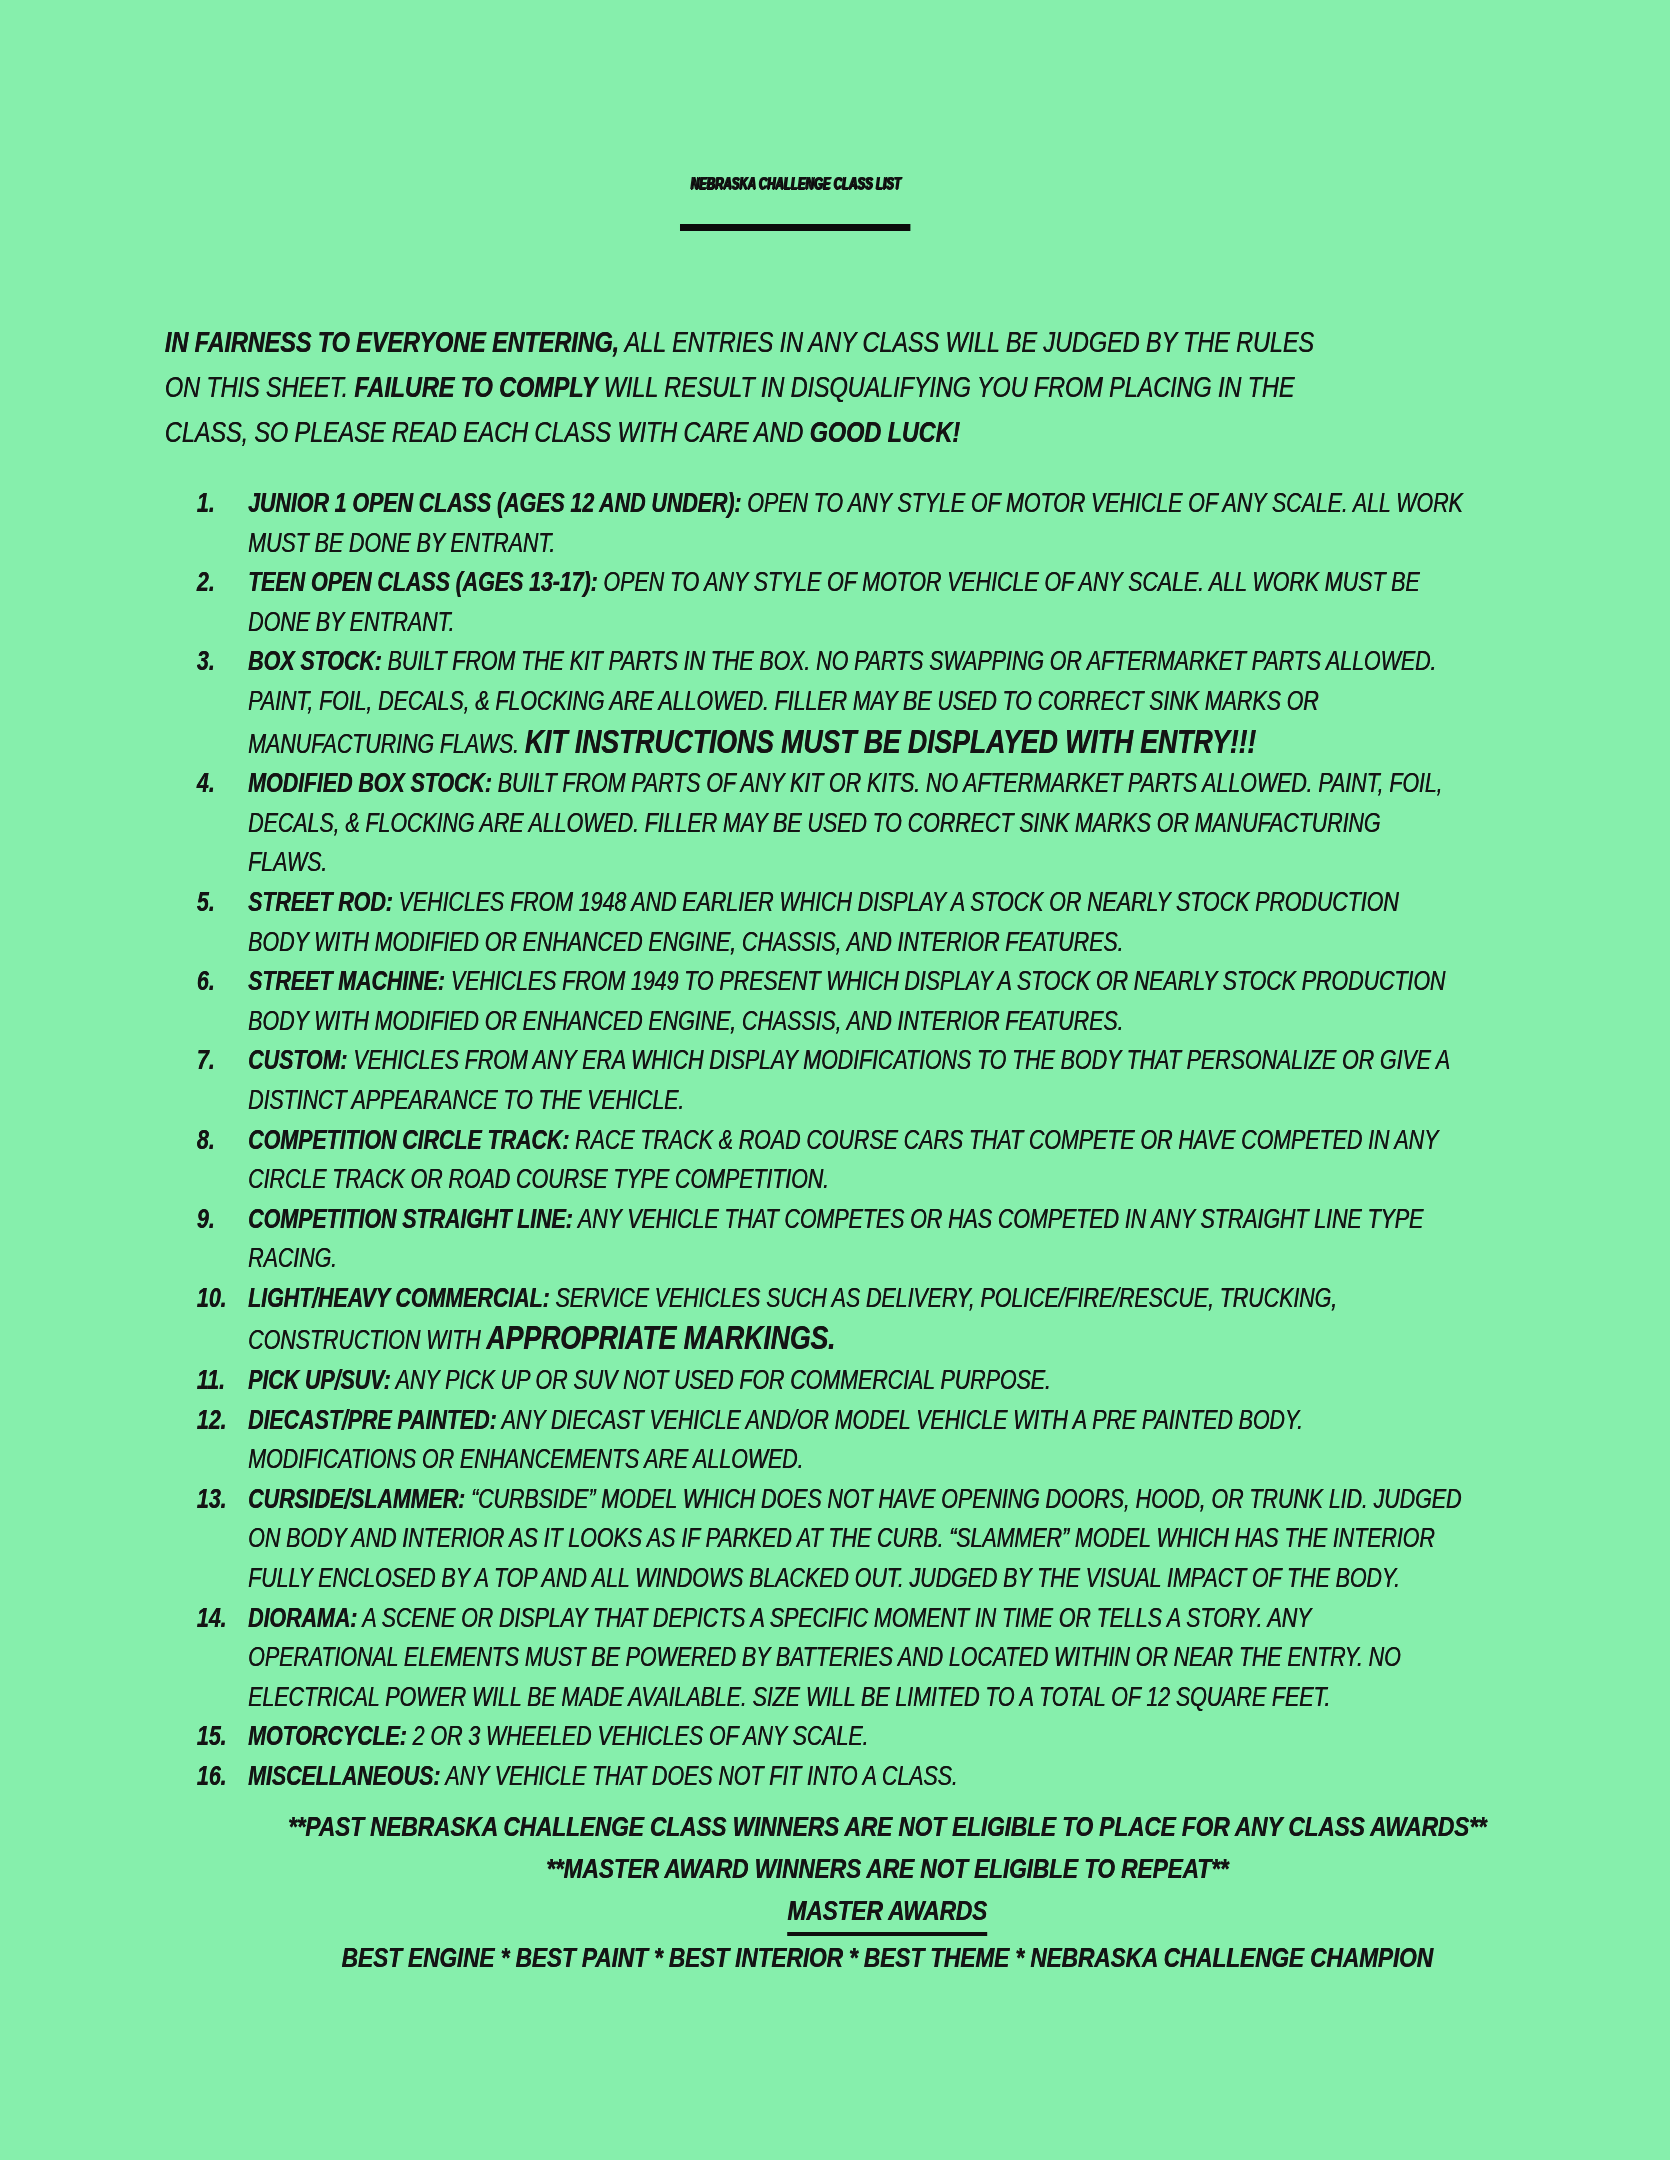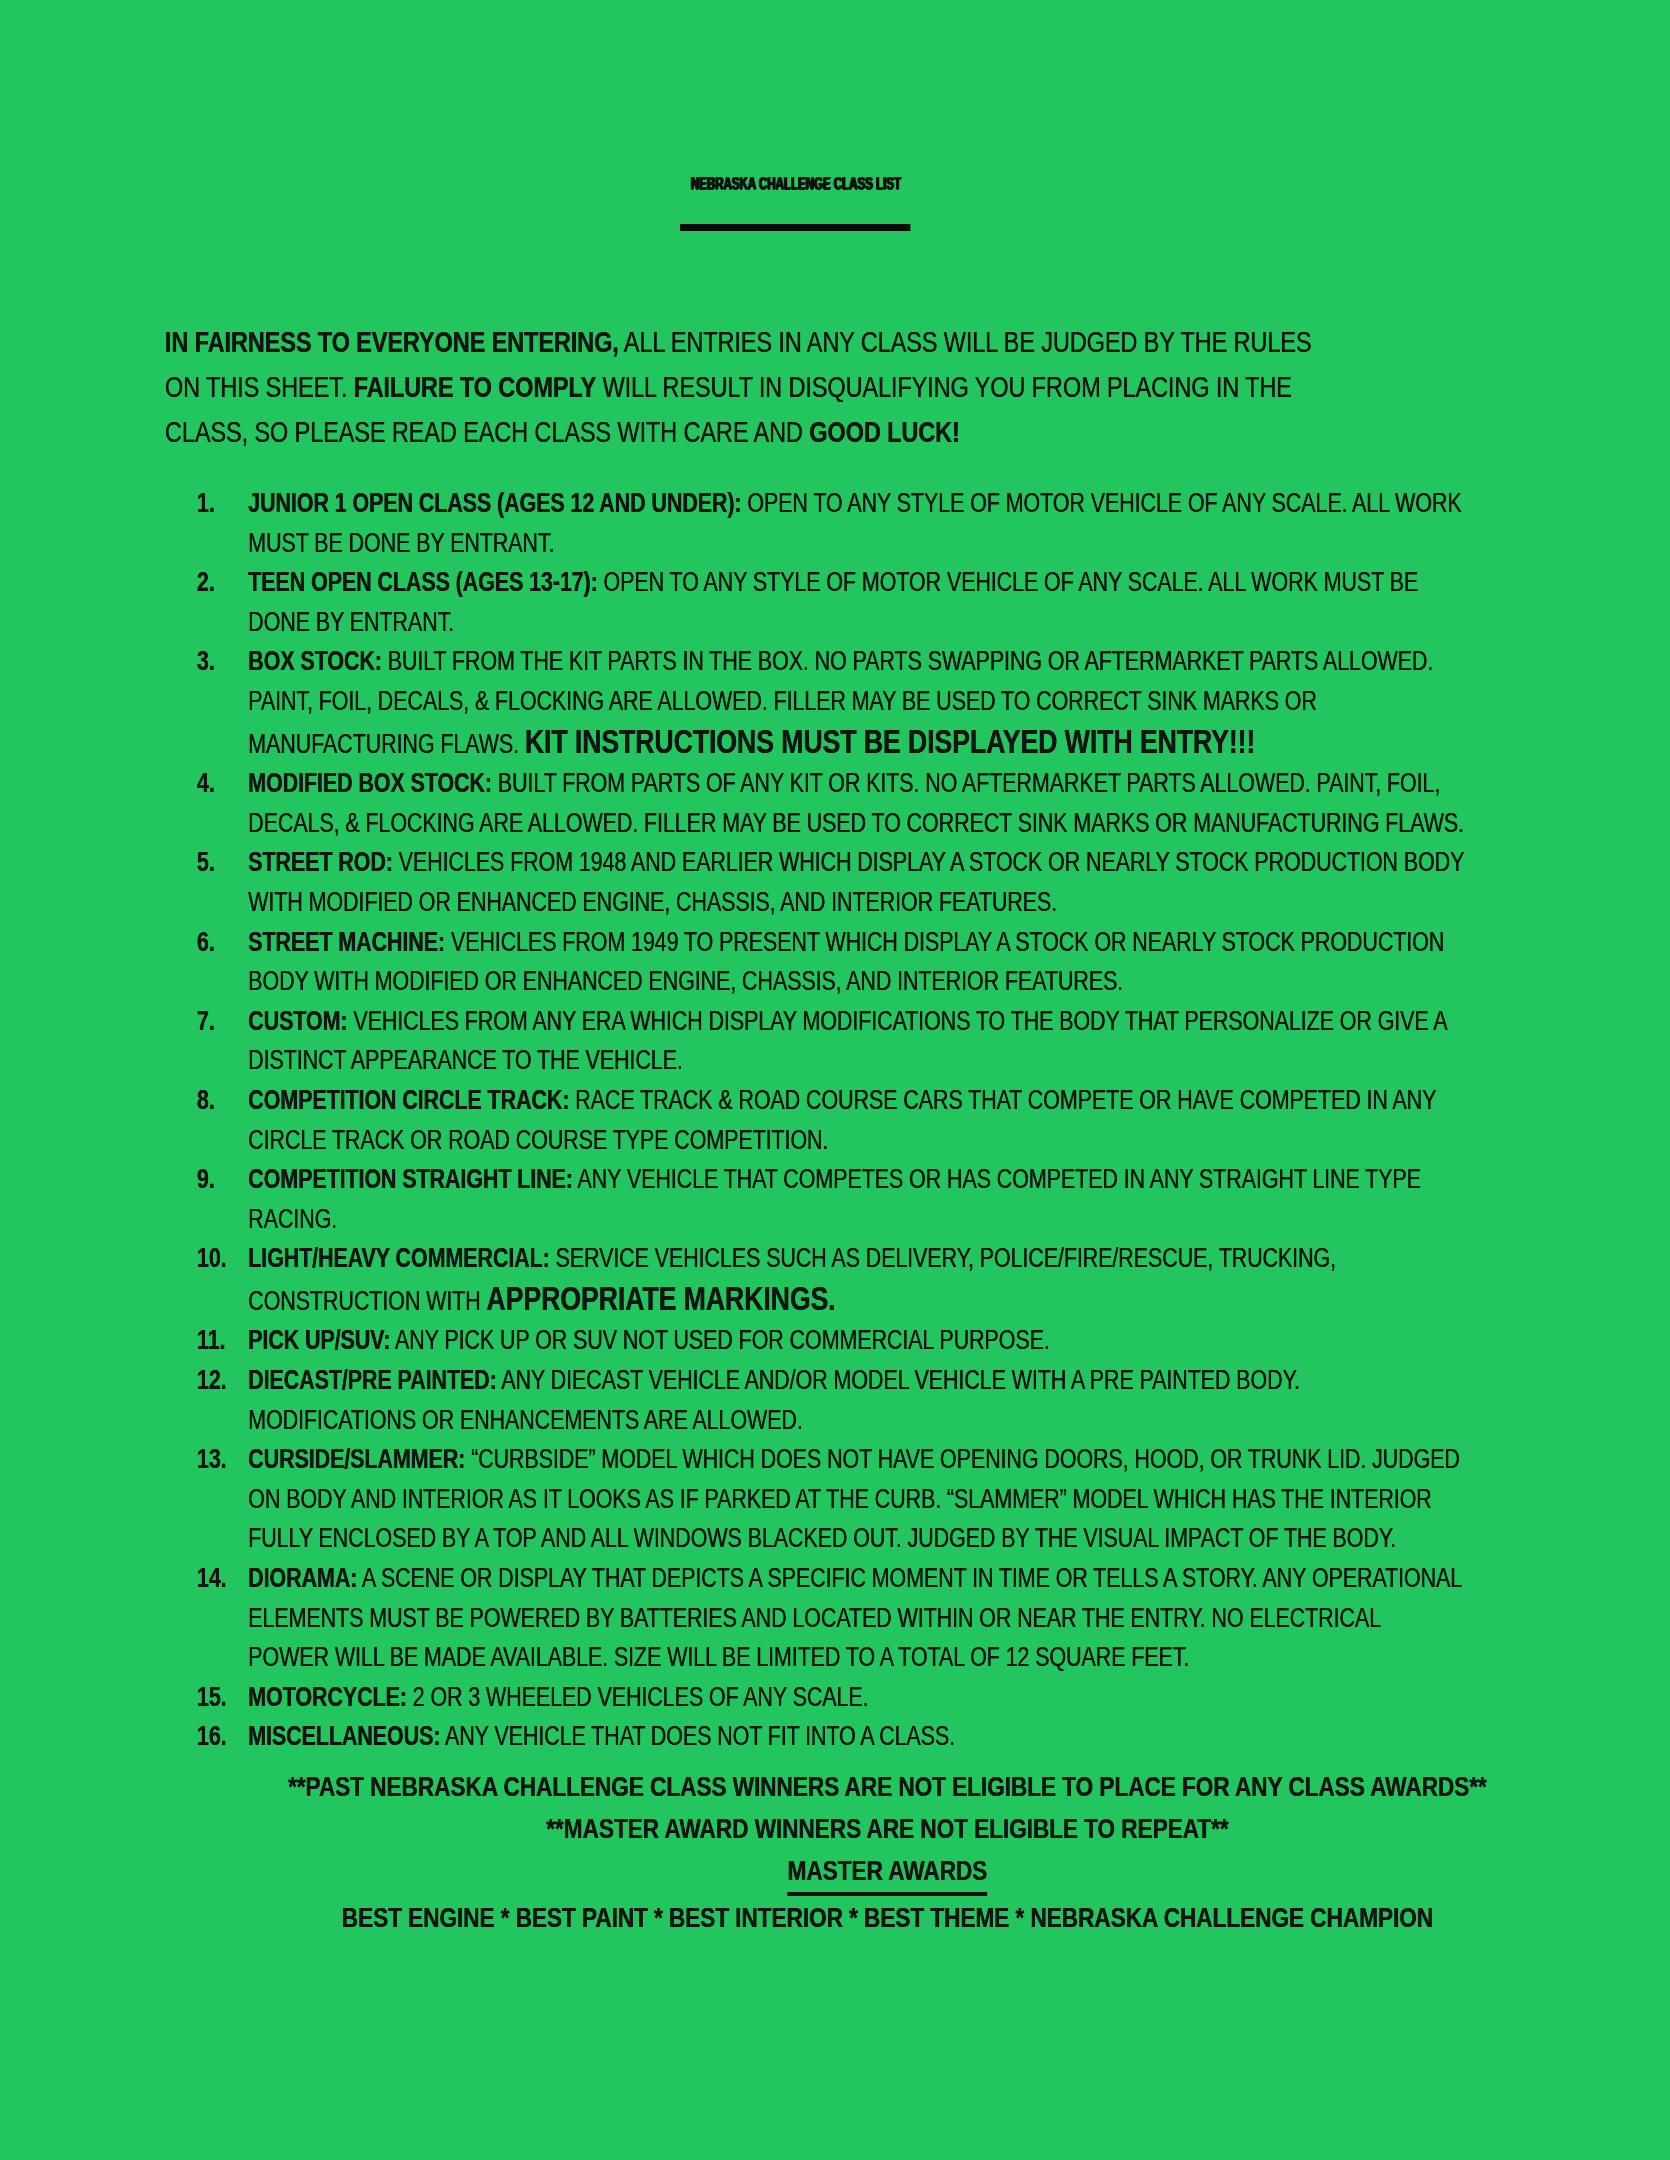--- a/index.html
+++ b/index.html
@@ -5,22 +5,23 @@
   html, body { margin: 0; padding: 0; }
   body {
     width: 1670px; height: 2160px;
     background: #f4f4f2;
     font-family: "Liberation Sans", sans-serif;
     color: #141414;
   }
   .page {
     position: relative;
     width: 1670px; height: 2160px;
-    background: #22c55e;
+    background: #86efac;
     overflow: hidden;
+    font-style: italic;
   }
   
   .content {
     width: 2088px;
     transform: scaleX(0.8);
     transform-origin: top left;
     text-shadow: 0.4px 0 0 currentColor; 
     letter-spacing: -0.2px;
   }
 

